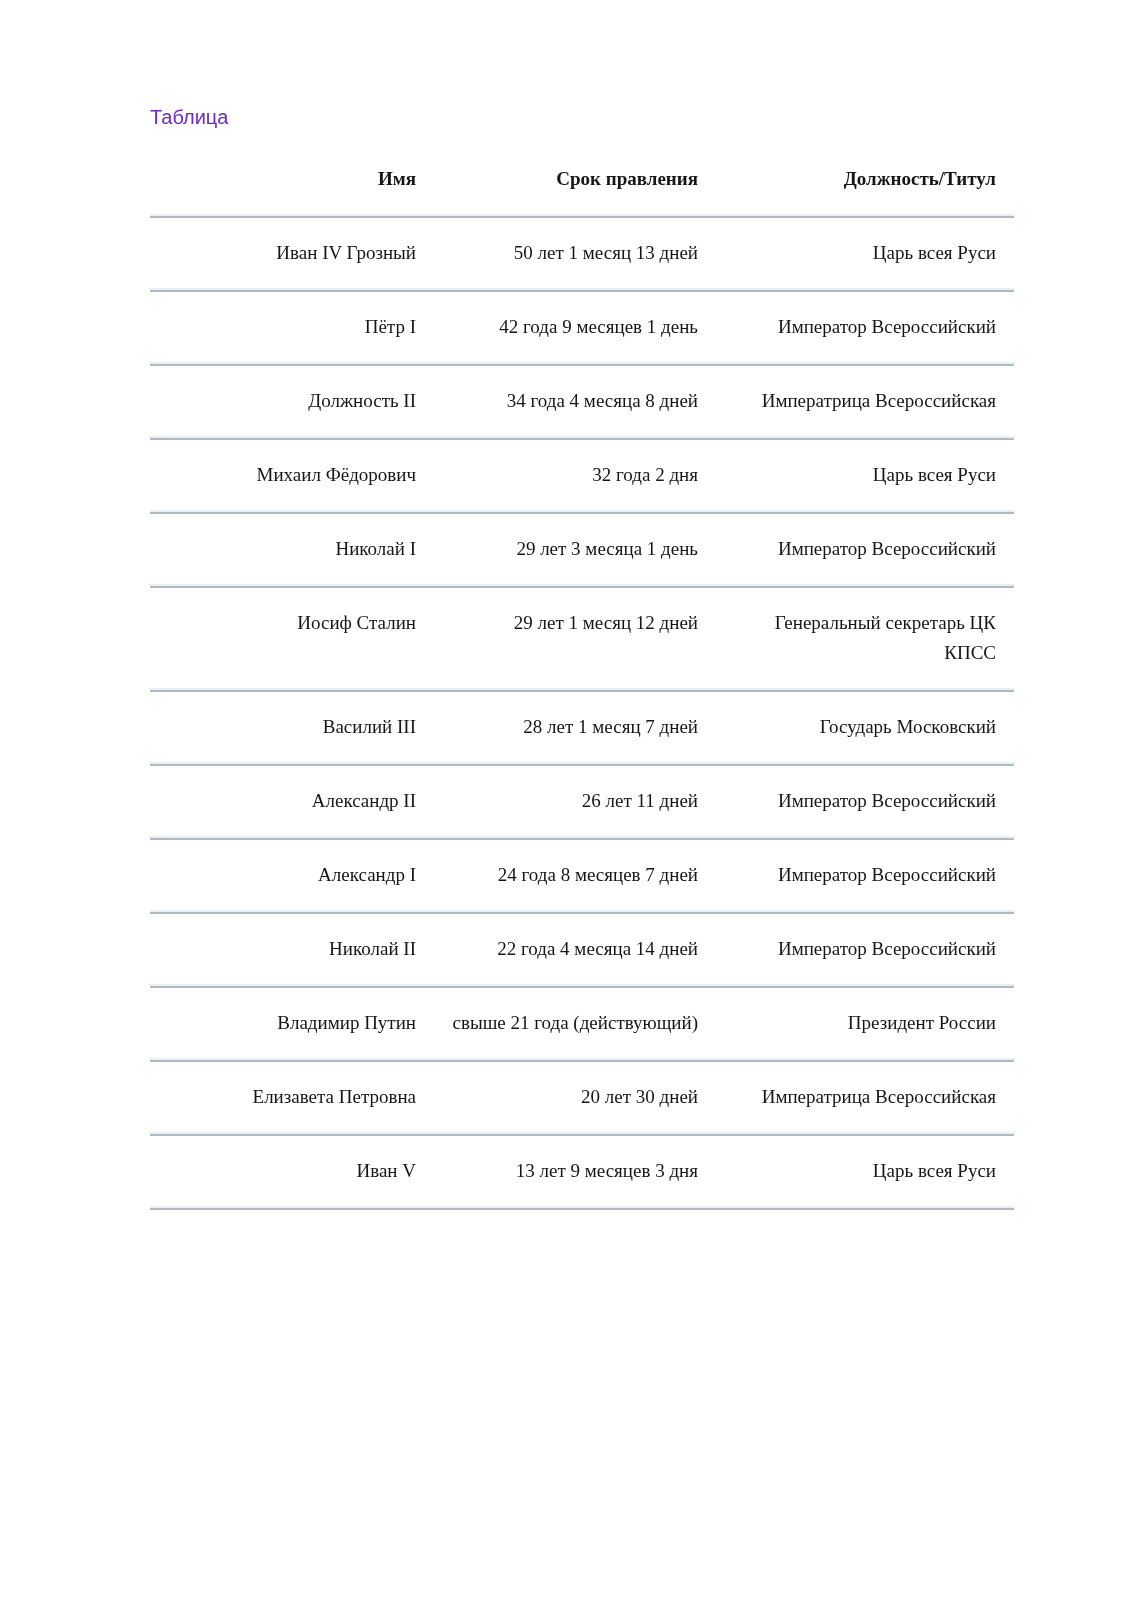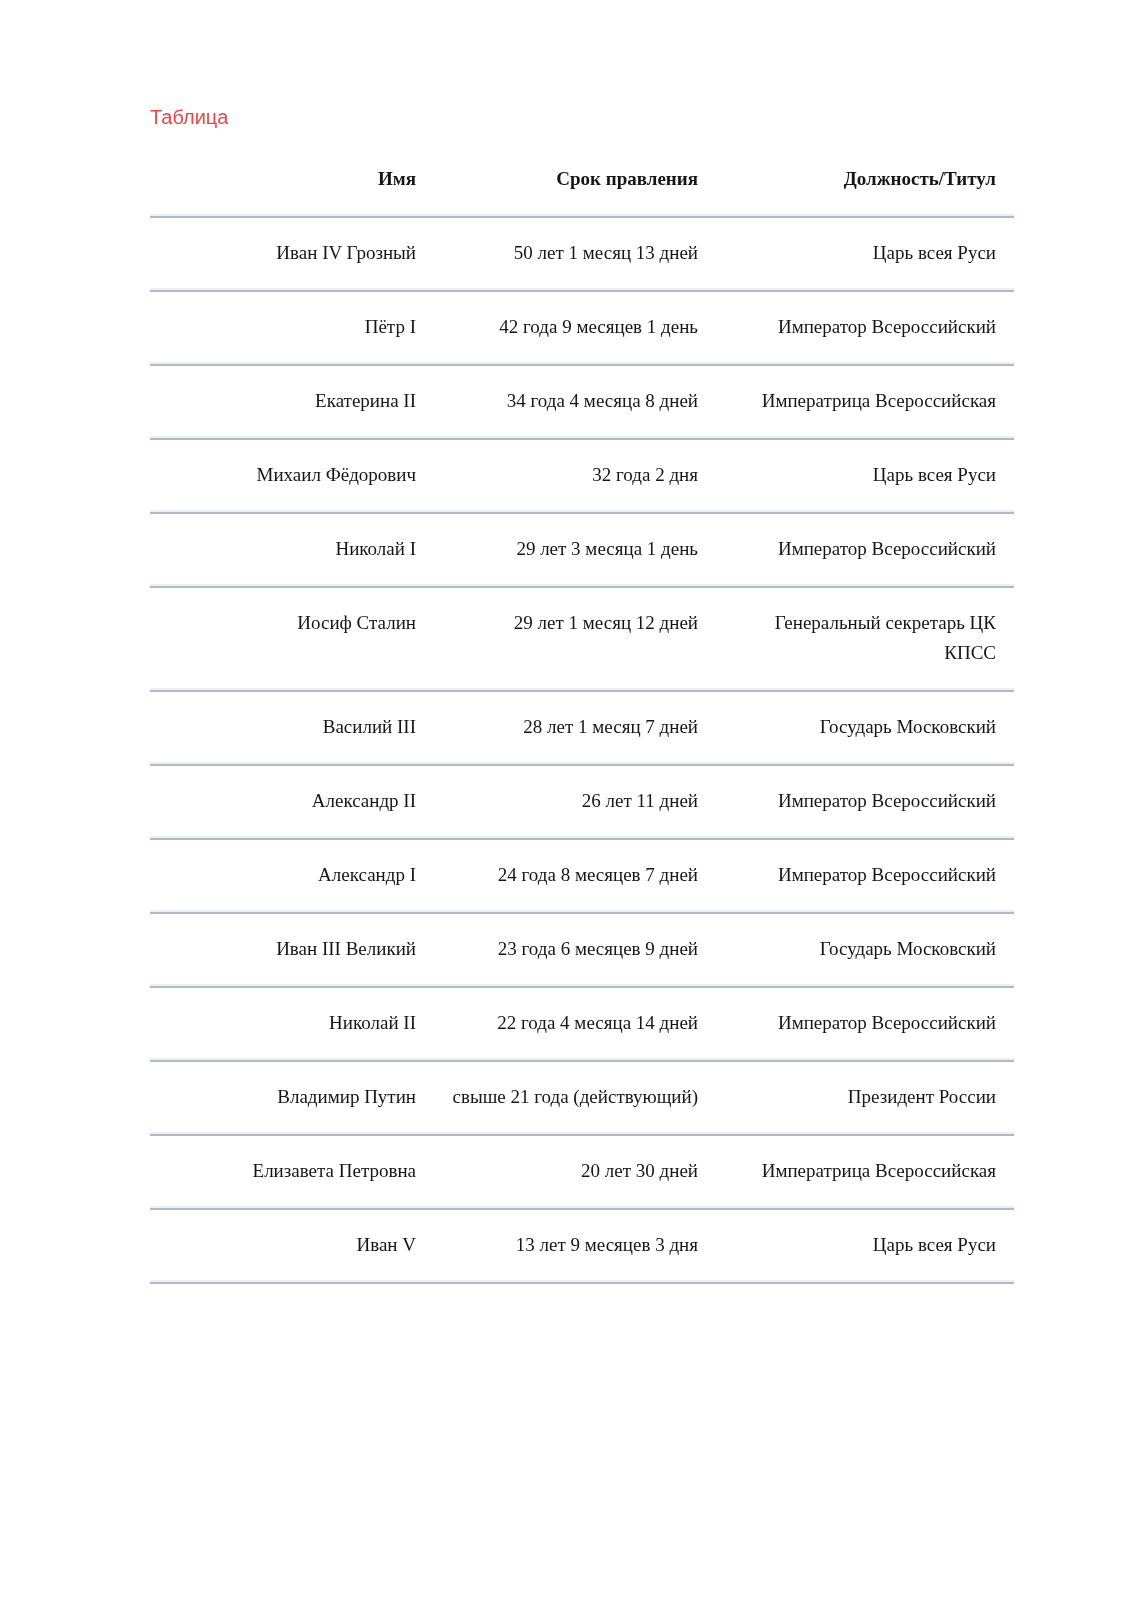--- a/index.html
+++ b/index.html
@@ -19,21 +19,21 @@
     position: absolute;
     top: 0;
     left: 150px;
     width: 866px;
   }
   .doc-title {
     margin-top: 104px;
     font-family: "Liberation Sans", sans-serif;
     font-size: 20px;
     line-height: 26px;
-    color: #ef4444;
+    color: #6d28d9;
   }
   table.rulers {
     margin-top: 20px;
     width: 864px;
     border-collapse: collapse;
     table-layout: fixed;
   }
   col.c1 { width: 284px; }
   col.c2 { width: 282px; }
   col.c3 { width: 298px; }
@@ -78,21 +78,21 @@
           <td>Иван IV Грозный</td>
           <td>50 лет 1 месяц 13 дней</td>
           <td>Царь всея Руси</td>
         </tr>
         <tr>
           <td>Пётр I</td>
           <td>42 года 9 месяцев 1 день</td>
           <td>Император Всероссийский</td>
         </tr>
         <tr>
-          <td>Екатерина II</td>
+          <td>Должность II</td>
           <td>34 года 4 месяца 8 дней</td>
           <td>Императрица Всероссийская</td>
         </tr>
         <tr>
           <td>Михаил Фёдорович</td>
           <td>32 года 2 дня</td>
           <td>Царь всея Руси</td>
         </tr>
         <tr>
           <td>Николай I</td>
@@ -113,25 +113,20 @@
           <td>Александр II</td>
           <td>26 лет 11 дней</td>
           <td>Император Всероссийский</td>
         </tr>
         <tr>
           <td>Александр I</td>
           <td>24 года 8 месяцев 7 дней</td>
           <td>Император Всероссийский</td>
         </tr>
         <tr>
-          <td>Иван III Великий</td>
-          <td>23 года 6 месяцев 9 дней</td>
-          <td>Государь Московский</td>
-        </tr>
-        <tr>
           <td>Николай II</td>
           <td>22 года 4 месяца 14 дней</td>
           <td>Император Всероссийский</td>
         </tr>
         <tr>
           <td>Владимир Путин</td>
           <td>свыше 21 года (действующий)</td>
           <td>Президент России</td>
         </tr>
         <tr>

